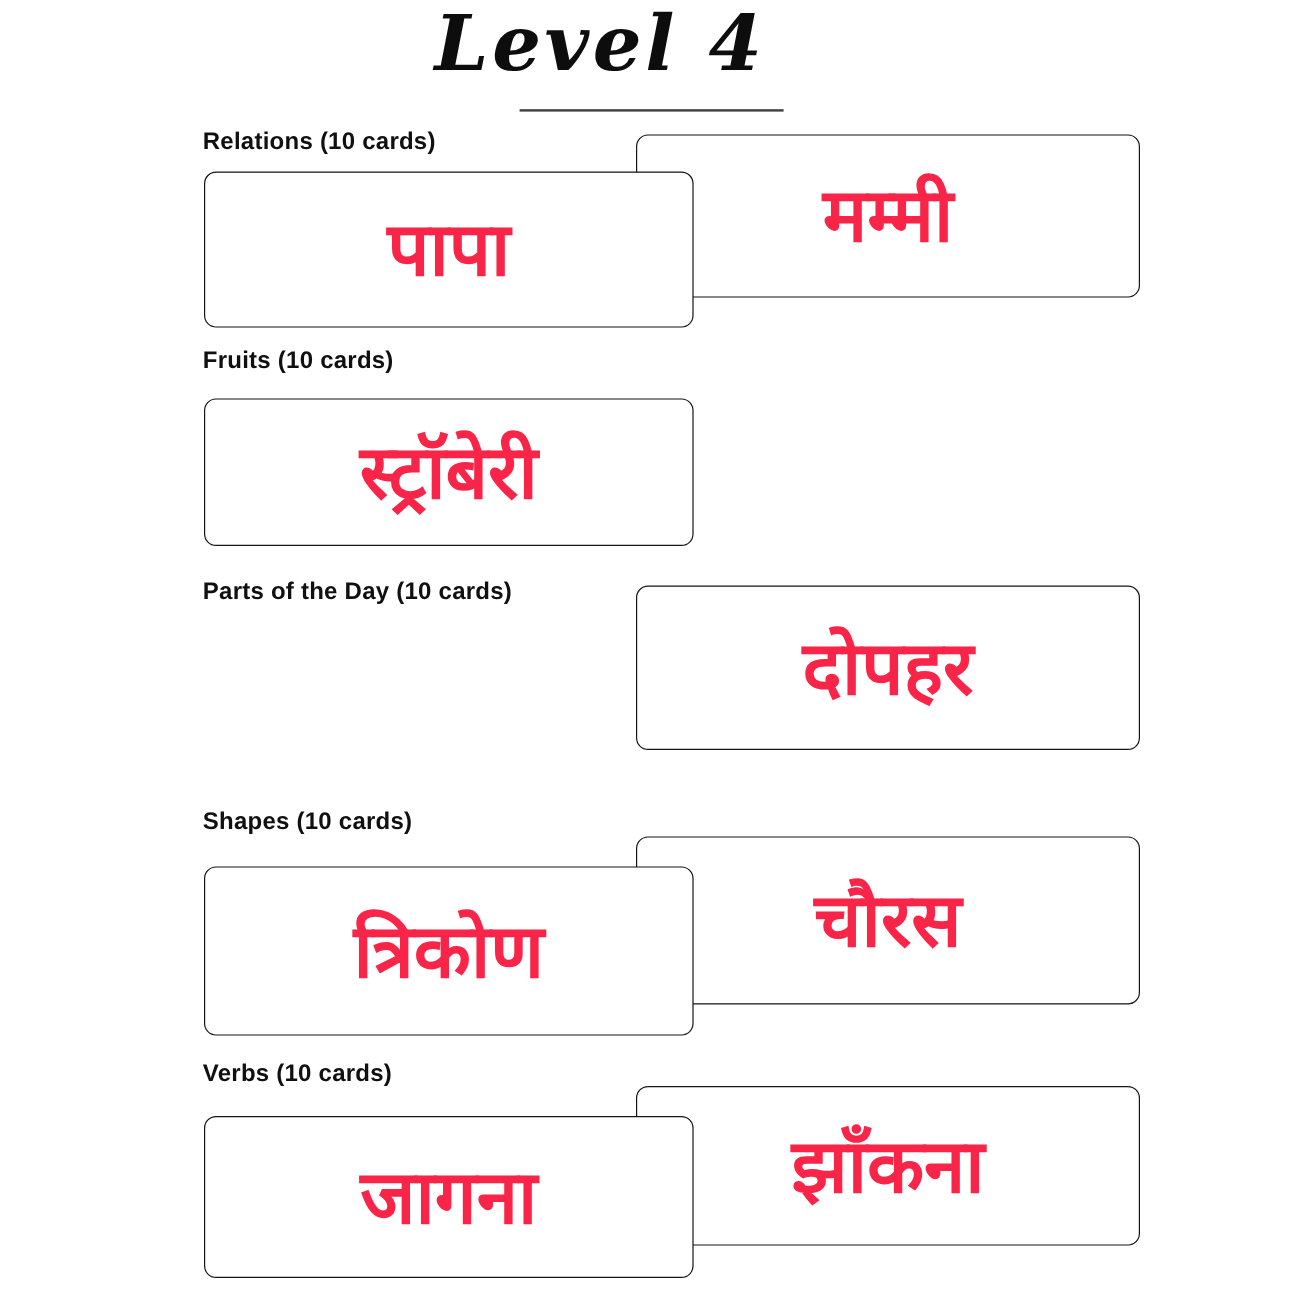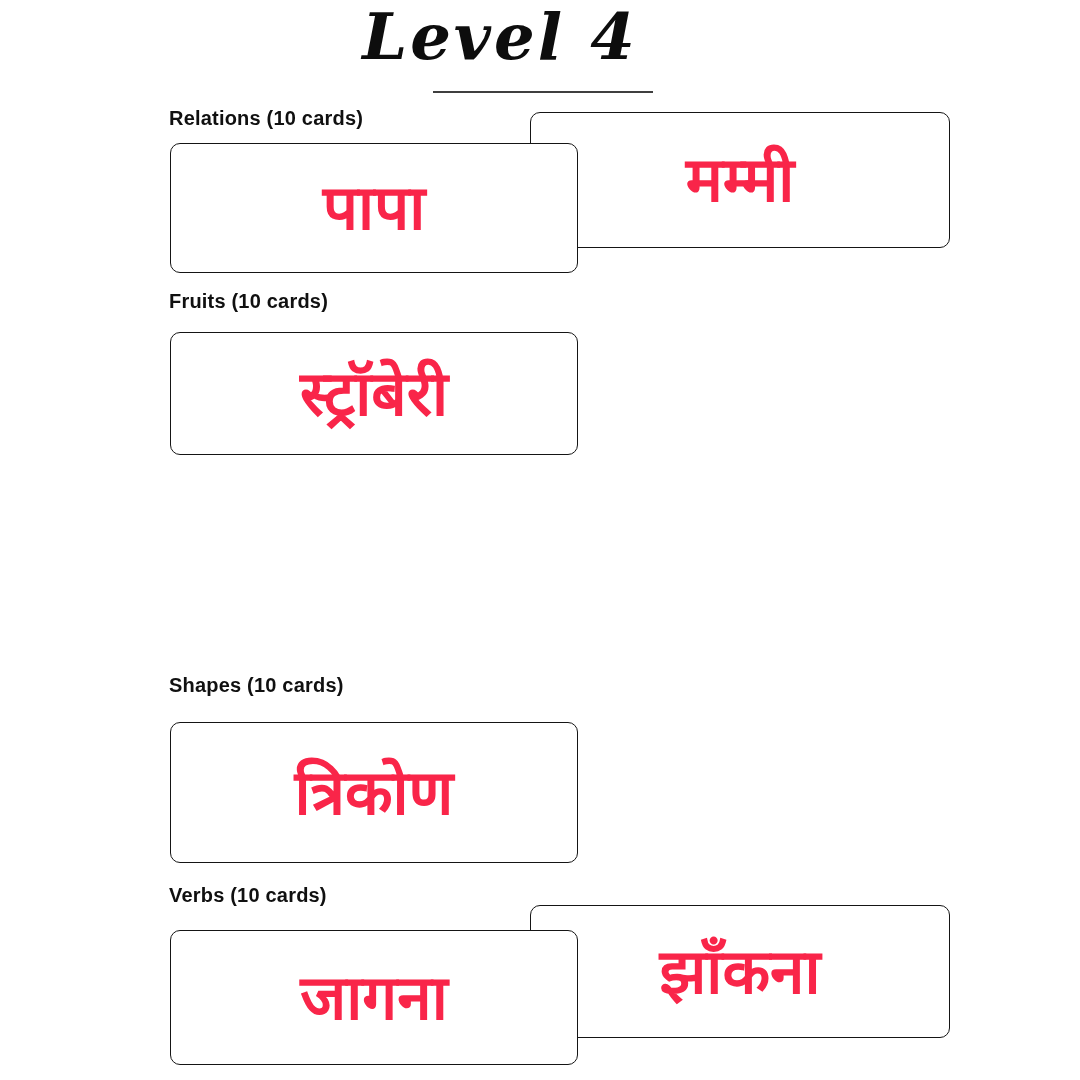--- a/index.html
+++ b/index.html
@@ -58,22 +58,29 @@
   </div>
   <div class="card left f0">
     <span class="word">पापा</span>
   </div>
 
   <div class="label l1">Fruits (10 cards)</div>
   <div class="card left f1">
     <span class="word">स्ट्रॉबेरी</span>
   </div>
 
+  <div class="label l2">Parts of the Day (10 cards)</div>
+  <div class="card right r2">
+    <span class="word">दोपहर</span>
+  </div>
 
   <div class="label l3">Shapes (10 cards)</div>
+  <div class="card right r3">
+    <span class="word">चौरस</span>
+  </div>
   <div class="card left f3">
     <span class="word">त्रिकोण</span>
   </div>
 
   <div class="label l4">Verbs (10 cards)</div>
   <div class="card right r4">
     <span class="word">झाँकना</span>
   </div>
   <div class="card left f4">
     <span class="word">जागना</span>

